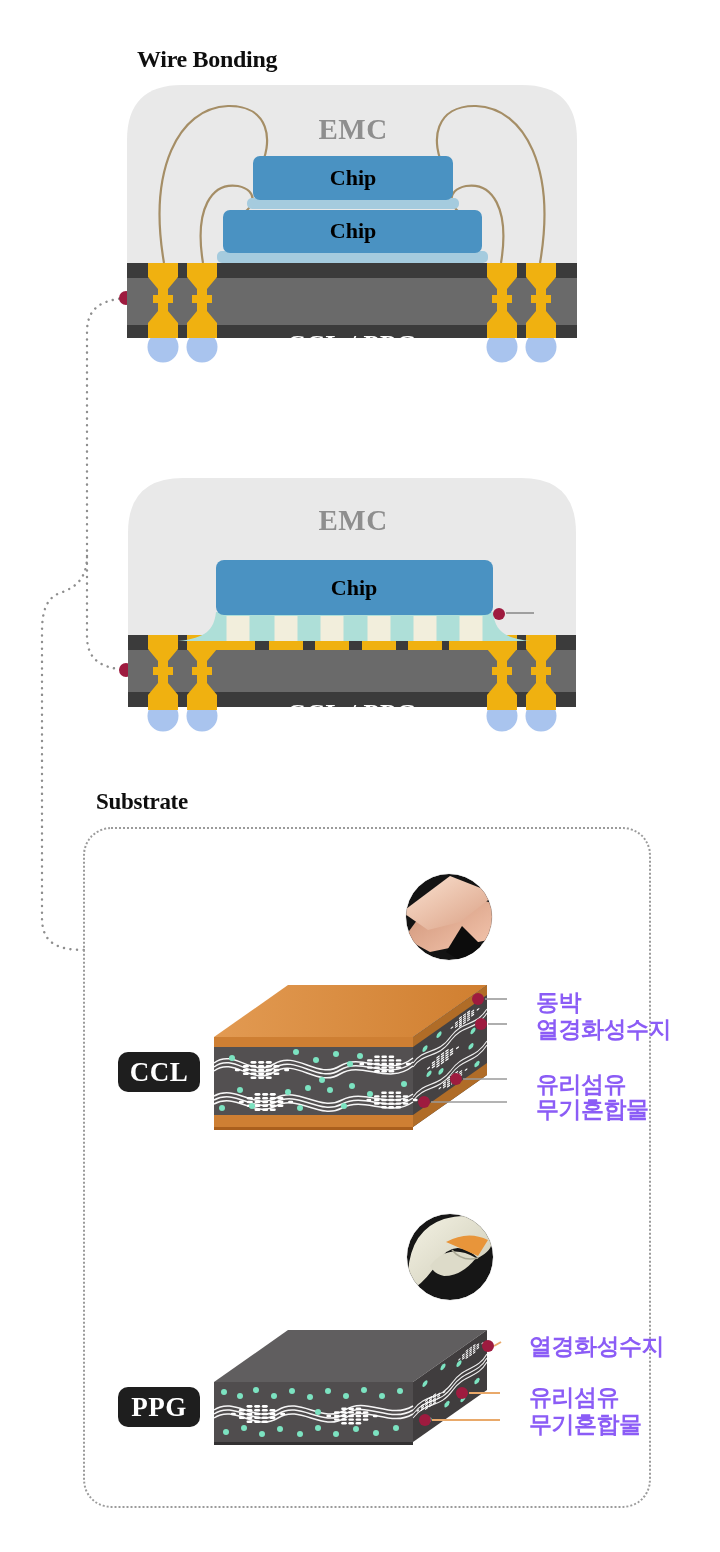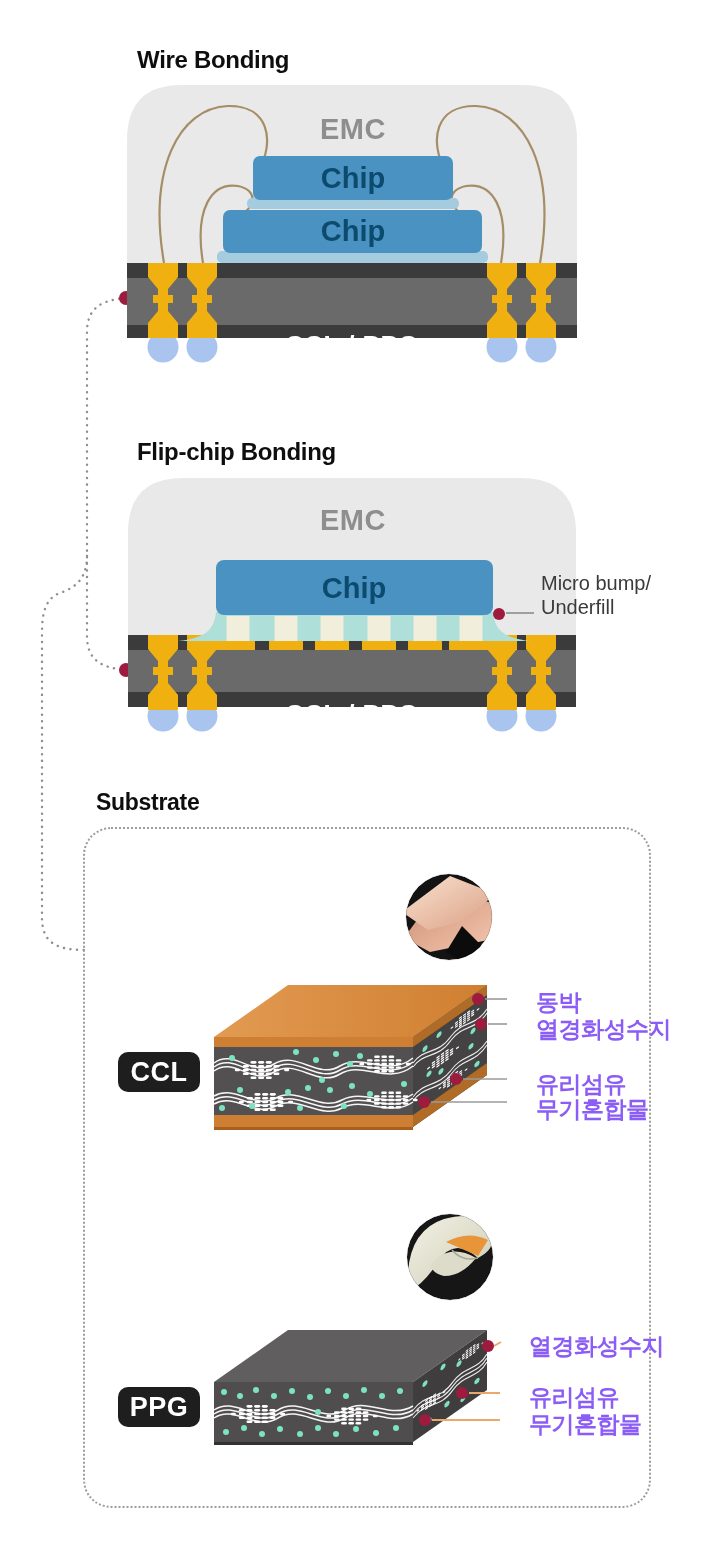--- a/index.html
+++ b/index.html
@@ -1,28 +1,28 @@
 <!DOCTYPE html>
 <html><head>
 <meta charset="utf-8">
 <style>
   html,body{margin:0;padding:0;background:#ffffff;}
   #canvas{position:relative;width:720px;height:1552px;background:#ffffff;overflow:hidden;
-          font-family:Liberation Sans, sans-serif;}
+          font-family:Liberation Serif, serif;}
   #bgsvg{position:absolute;left:0;top:0;width:720px;height:1552px;}
   .txt{position:absolute;white-space:pre;}
   .title{font-size:24px;font-weight:700;color:#0e0e0e;letter-spacing:-0.3px;}
   .ctr{transform:translate(-50%,-50%);text-align:center;}
   .t-wb{left:137px;top:46px;}
   .t-fc{left:137px;top:438px;}
   .t-sub{left:96px;top:789px;font-size:23px;}
   .emc{font-size:29px;font-weight:700;color:#8E8E8E;letter-spacing:0.5px;}
   .emc-wb{left:353px;top:129px;}
   .emc-fc{left:353px;top:520px;}
-  .chiplbl{font-size:29px;font-weight:700;color:#0c4a6e;}
+  .chiplbl{font-size:22px;font-weight:700;color:#000000;}
   .chip1{left:353px;top:178px;}
   .chip2{left:353px;top:231px;}
   .chipfc{left:354px;top:588px;}
   .cclppg{font-size:26px;font-weight:700;color:#ffffff;letter-spacing:0.5px;margin-top:44px;}
   .cclppg-wb{left:352px;top:301px;}
   .cclppg-fc{left:352px;top:670px;}
   .micro{left:541px;top:572px;font-size:20px;line-height:23.5px;color:#3A3A3A;font-weight:400;}
   .badge{position:absolute;width:82px;height:40px;background:#1E1E1E;border-radius:10px;
          color:#ffffff;font-size:27px;font-weight:700;display:flex;align-items:center;
          justify-content:center;letter-spacing:0.5px;}
@@ -365,26 +365,23 @@
   </svg>
 
   <div class="dottedbox"></div>
 
   <div class="txt title t-wb">Wire Bonding</div>
   <div class="txt emc ctr emc-wb">EMC</div>
   <div class="txt chiplbl ctr chip1">Chip</div>
   <div class="txt chiplbl ctr chip2">Chip</div>
   <div class="txt cclppg ctr cclppg-wb">CCL / PPG</div>
 
-  <div class="txt title t-fc">Flip-chip Bonding</div>
   <div class="txt emc ctr emc-fc">EMC</div>
   <div class="txt chiplbl ctr chipfc">Chip</div>
   <div class="txt cclppg ctr cclppg-fc">CCL / PPG</div>
-  <div class="txt micro"><span>Micro bump/</span>
-<span>Underfill</span></div>
 
   <div class="txt title t-sub">Substrate</div>
 
   <div class="badge badge-ccl">CCL</div>
   <div class="badge badge-ppg">PPG</div>
 
   <div class="txt klabel kc0">동박</div>
   <div class="txt klabel kc1">열경화성수지</div>
   <div class="txt klabel kc2">유리섬유</div>
   <div class="txt klabel kc3">무기혼합물</div>

